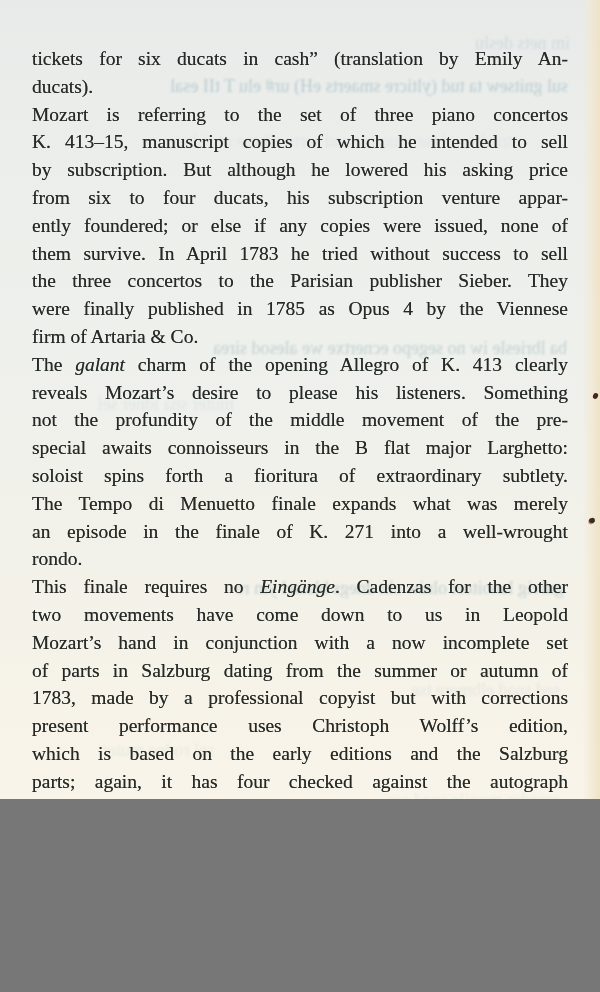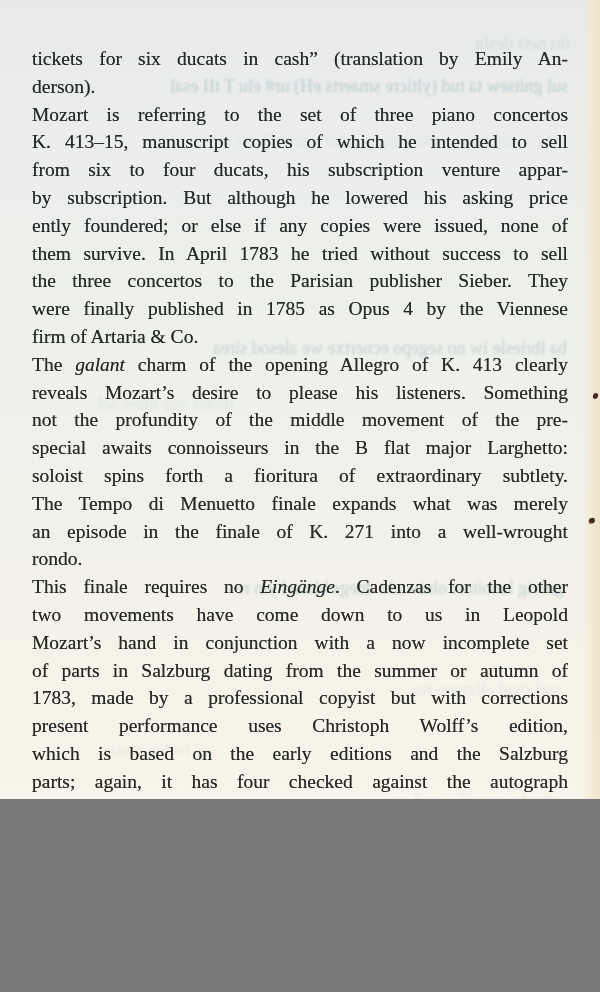--- a/index.html
+++ b/index.html
@@ -75,27 +75,27 @@
       <div class="ghost" style="left: 34px; top: 740px; width: 180px; opacity: 0.1;">sel rodne muter</div>
       <div class="ghost" style="left: 300px; top: 790px; width: 260px; opacity: 0.1;">etnedro muqila snad ser</div>
       <div class="ghost" style="left: 215px; top: 850px; width: 350px; opacity: 0.34;">er al ssiw stroW serift bnal rotaleicp</div>
       <div class="ghost" style="left: 36px; top: 879px; width: 430px; opacity: 0.34;">ni suotre era seg ssoq etsele sult tud rroq aist sidt</div>
       <div class="ghost" style="left: 36px; top: 908px; width: 500px; opacity: 0.34;">ed ot tse roinla bedabirtnod aew seol edt tadt qew s</div>
       <div class="ghost" style="left: 300px; top: 936px; width: 262px; opacity: 0.3;">gnirots sed doirT edb vesqpni</div>
     </div>
   <div class="textblock" id="textblock">
       <div class="paragraph">
         <div class="line"><span>tickets for six ducats in cash” (translation by Emily An-</span></div>
-        <div class="line plast"><span>derson).</span></div>
+        <div class="line plast"><span>ducats).</span></div>
       </div>
       <div class="paragraph">
         <div class="line"><span>Mozart is referring to the set of three piano concertos</span></div>
         <div class="line"><span>K. 413–15, manuscript copies of which he intended to sell</span></div>
+        <div class="line"><span>by subscription. But although he lowered his asking price</span></div>
         <div class="line"><span>from six to four ducats, his subscription venture appar-</span></div>
-        <div class="line"><span>by subscription. But although he lowered his asking price</span></div>
         <div class="line"><span>ently foundered; or else if any copies were issued, none of</span></div>
         <div class="line"><span>them survive. In April 1783 he tried without success to sell</span></div>
         <div class="line"><span>the three concertos to the Parisian publisher Sieber. They</span></div>
         <div class="line"><span>were finally published in 1785 as Opus 4 by the Viennese</span></div>
         <div class="line plast"><span>firm of Artaria &amp; Co.</span></div>
       </div>
       <div class="paragraph">
         <div class="line"><span>The </span><span class="em">galant</span><span> charm of the opening Allegro of K. 413 clearly</span></div>
         <div class="line"><span>reveals Mozart’s desire to please his listeners. Something</span></div>
         <div class="line"><span>not the profundity of the middle movement of the pre-</span></div>

